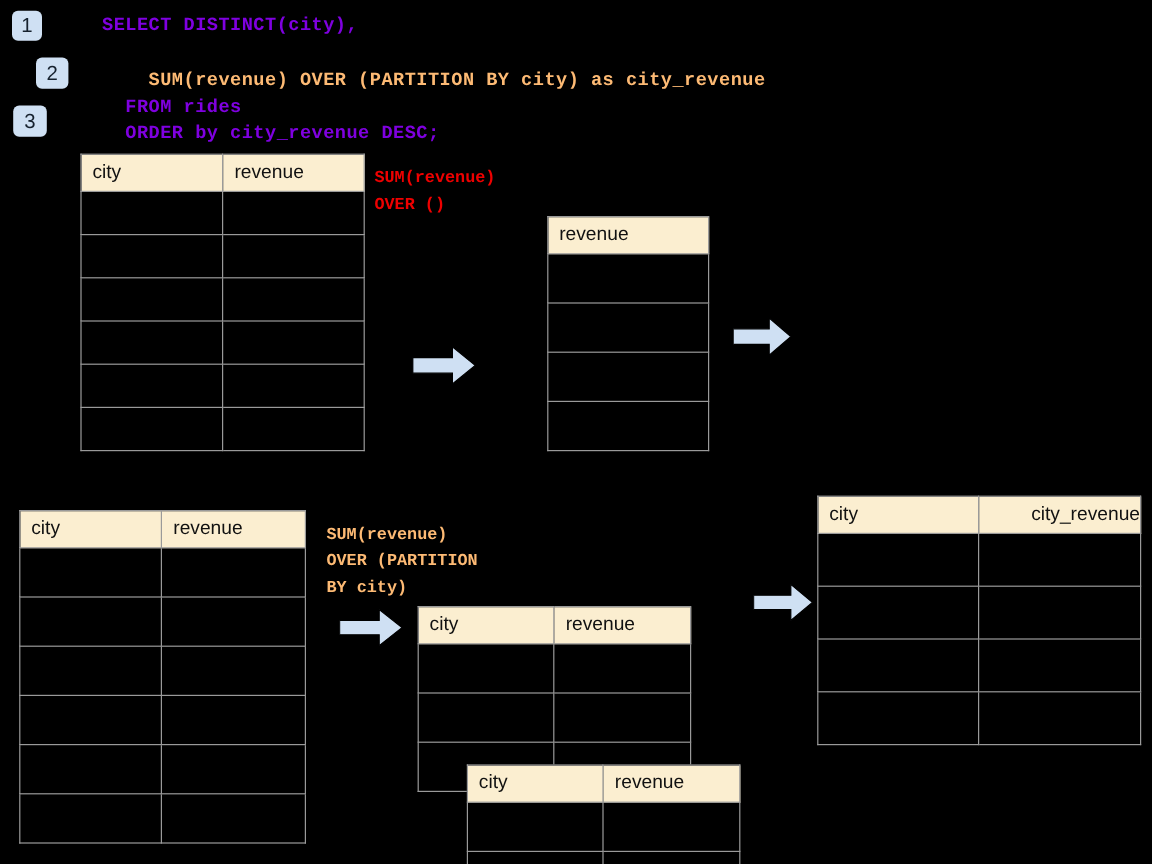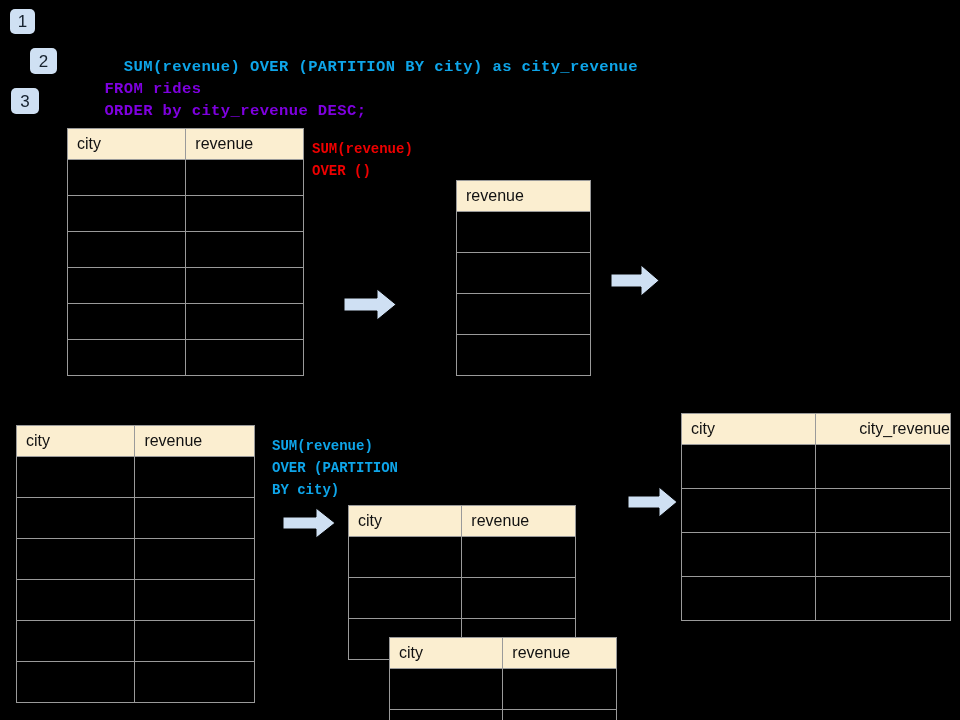--- a/index.html
+++ b/index.html
@@ -36,21 +36,21 @@
     font-family: "Liberation Mono", monospace;
     font-size: 15.5px;
     font-weight: bold;
     letter-spacing: 0.4px;
     white-space: pre;
     line-height: 21px;
     z-index: 30;
   }
   .c-purple { color: #7f00e0; }
   .c-red    { color: #ee0000; }
-  .c-green  { color: #0ea5e9; }
+  .c-green  { color: #fdba74; }
 
   .note {
     position: absolute;
     font-family: "Liberation Mono", monospace;
     font-size: 14px;
     font-weight: bold;
     white-space: pre;
     line-height: 22px;
     z-index: 30;
   }
@@ -96,20 +96,21 @@
   <div class="badge" style="left:10px; top:9px; width:25px; height:25px;">
     <span>1</span>
   </div>
   <div class="badge" style="left:30px; top:48px; width:27px; height:26px;">
     <span>2</span>
   </div>
   <div class="badge" style="left:11px; top:88px; width:28px; height:26px;">
     <span>3</span>
   </div>
 
+  <div class="code c-purple" style="left:85px; top:11px;">SELECT DISTINCT(city),</div>
   <div class="code c-green" style="left:85px; top:57px;">    SUM(revenue) OVER (PARTITION BY city) as city_revenue</div>
   <div class="code c-purple" style="left:85px; top:79px;">  FROM rides</div>
   <div class="code c-purple" style="left:85px; top:101px;">  ORDER by city_revenue DESC;</div>
 
 
   <div class="note c-red" style="left:312px; top:138px;">SUM(revenue)
 OVER ()</div>
 
   <div class="note c-green" style="left:272px; top:435px;">SUM(revenue)
 OVER (PARTITION

